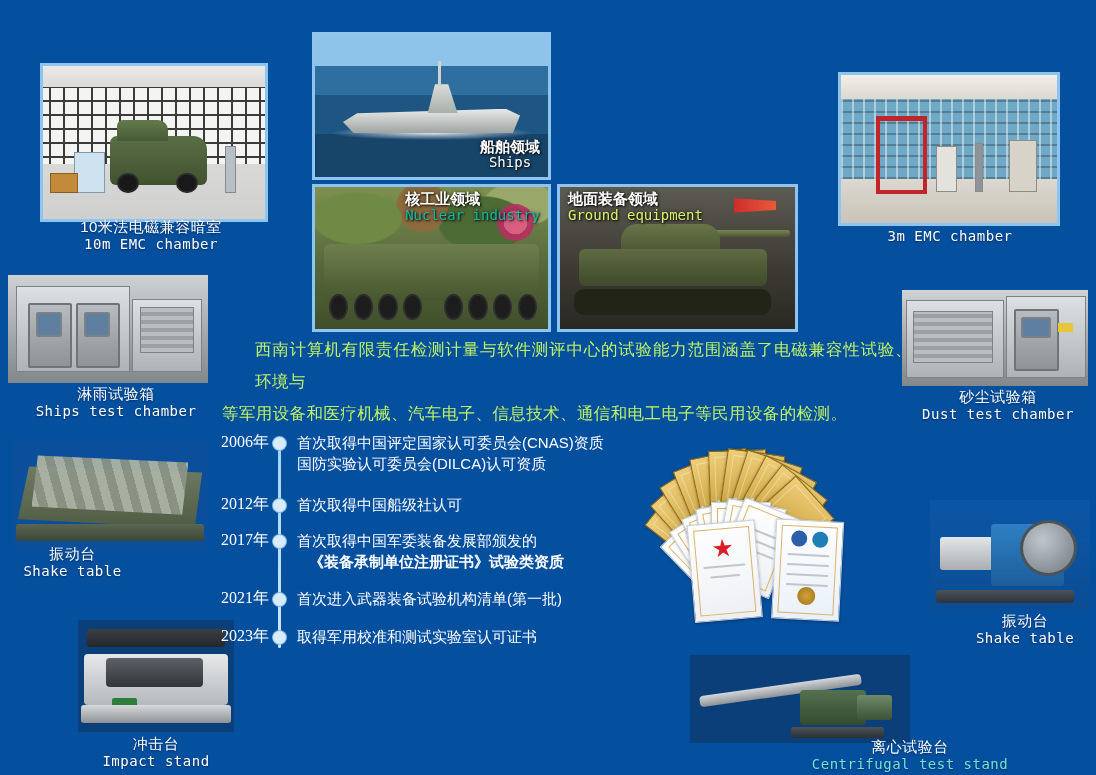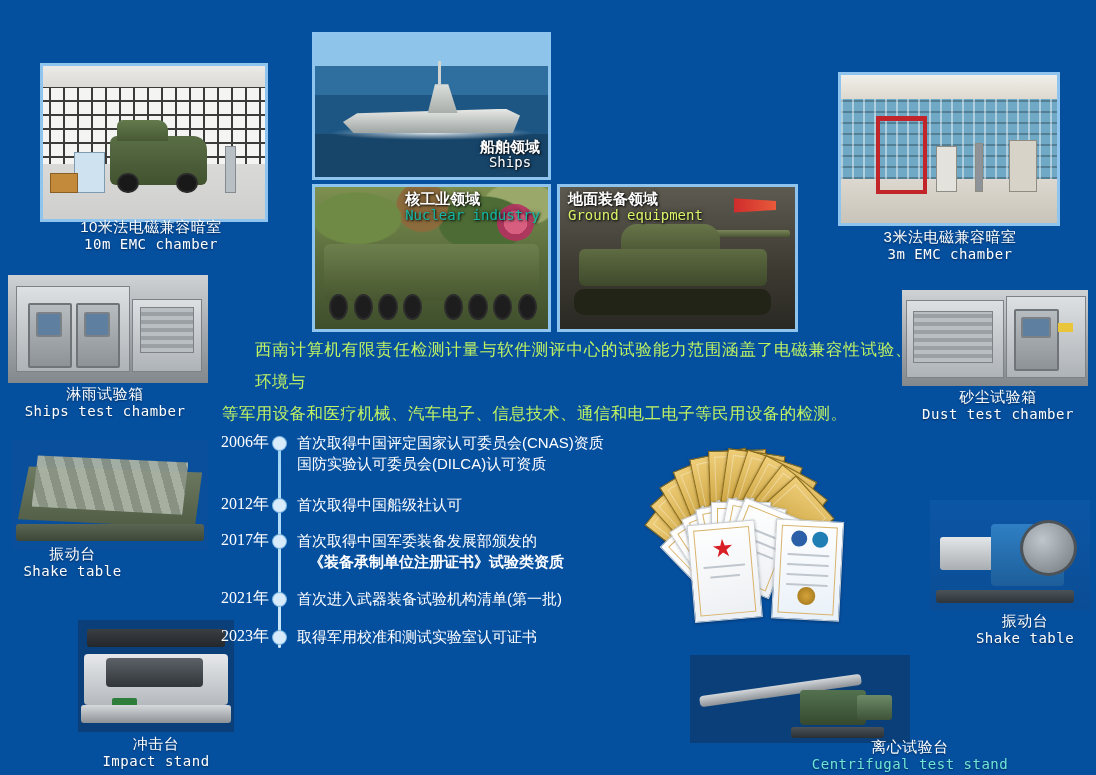--- a/index.html
+++ b/index.html
@@ -238,21 +238,20 @@
       </div>
       <div class="emc3-ceil"></div>
       <div class="emc3-floor"></div>
       <div class="redrig"></div>
       <div class="eqbox" style="left:44%;top:48%;width:9%;height:30%;background:#e4e2dc;"></div>
       <div class="eqbox" style="left:62%;top:46%;width:3%;height:32%;background:#8d9399;"></div>
       <div class="eqbox" style="left:78%;top:44%;width:12%;height:34%;background:#d7d3c9;"></div>
     </div>
   </div>
   <div class="cap" style="left:845px;top:228px;width:210px;">
-    <div class="cn">3米法电磁兼容暗室</div>
     <div class="en">3m EMC chamber</div>
   </div>
 
   <div class="photo framed" style="left:312px;top:32px;width:233px;height:142px;">
     <div class="inner">
       <div class="sea"></div>
       <div class="wake"></div>
       <div class="hull"></div>
       <div class="sup"></div>
       <div class="mast"></div>
@@ -307,21 +306,21 @@
         <div class="panel" style="left:4%;top:10%;width:56%;height:78%;"></div>
         <div class="panel" style="left:62%;top:22%;width:34%;height:66%;"></div>
         <div class="door" style="left:10%;top:26%;width:20%;height:56%;"></div>
         <div class="door" style="left:34%;top:26%;width:20%;height:56%;"></div>
         <div class="win" style="left:14%;top:34%;width:11%;height:20%;"></div>
         <div class="win" style="left:38%;top:34%;width:11%;height:20%;"></div>
         <div class="slat" style="left:66%;top:30%;width:26%;height:40%;"></div>
       </div>
     </div>
   </div>
-  <div class="cap" style="left:0px;top:385px;width:210px;">
+  <div class="cap" style="left:0px;top:385px;width:210px;padding-left:11px;">
     <div class="cn">淋雨试验箱</div>
     <div class="en">Ships test chamber</div>
   </div>
 
   <div class="photo" style="left:902px;top:290px;width:186px;height:96px;">
     <div class="inner">
       <div class="metal">
         <div class="panel" style="left:2%;top:10%;width:52%;height:80%;"></div>
         <div class="panel" style="left:56%;top:6%;width:42%;height:84%;"></div>
         <div class="door" style="left:60%;top:20%;width:22%;height:60%;"></div>

